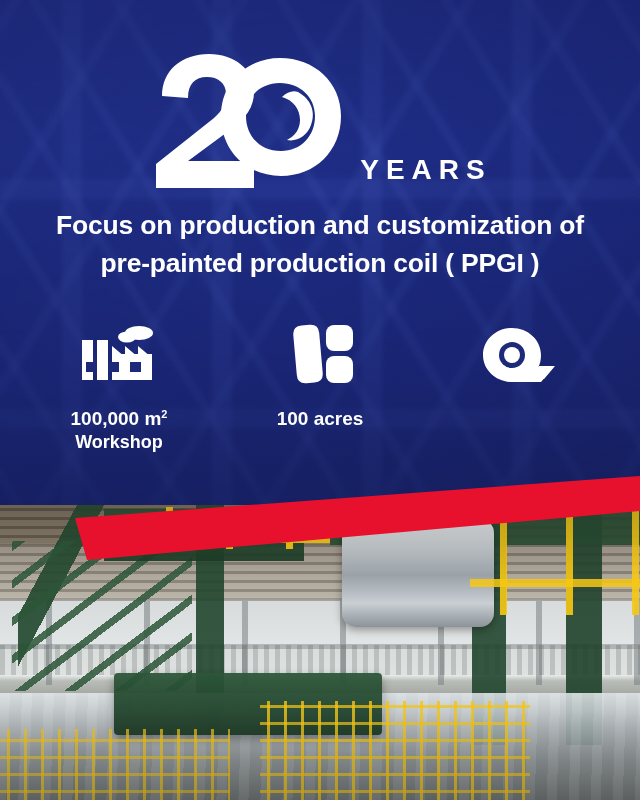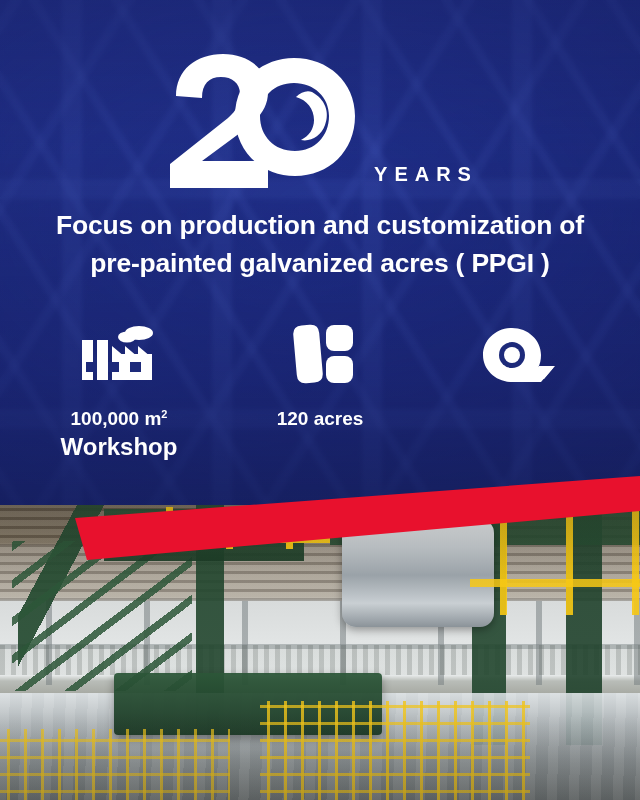--- a/index.html
+++ b/index.html
@@ -51,21 +51,21 @@
 
   
   .logo-wrap {
     position:absolute; left:0; top:52px;
     width:640px;
     display:flex; align-items:flex-end; justify-content:center;
   }
   .logo-mark { display:block; }
   .logo-years {
     color:#ffffff;
-    font-size:20px;
+    font-size:28px;
     font-weight:bold;
     letter-spacing:7px;
     line-height:1;
     margin:0 0 8px 12px;
     font-family:"Liberation Sans", sans-serif;
   }
 
   
   .headline {
     position:absolute; left:0; top:207px;
@@ -101,21 +101,21 @@
     color:#ffffff;
     font-size:19px;
     font-weight:bold;
     line-height:1.32;
     text-align:center;
     white-space:nowrap;
   }
   .stat-value sup { font-size:11px; vertical-align:super; }
   .stat-label {
     color:#ffffff;
-    font-size:24px;
+    font-size:18px;
     font-weight:bold;
     line-height:1.32;
     text-align:center;
   }
   .red-svg { position:absolute; left:0; top:0; width:640px; height:800px; pointer-events:none; }
 
   
   .bottom-photo {
     position:absolute; left:0; top:505px;
     width:640px; height:295px;
@@ -287,21 +287,21 @@
         C104,22 112,17 121,14
         C115,21 110,29 107,38
         C103,35 99,32 96,30
         Z"></path>
     </svg>
     <div class="logo-years">YEARS</div>
   </div>
 
   <div class="headline">
     <span class="ln">Focus on production and customization of</span>
-    <span class="ln">pre-painted galvanized acres ( PPGI )</span>
+    <span class="ln">pre-painted production coil ( PPGI )</span>
   </div>
 
   <div class="stats">
 
     <div class="stat">
       <div class="stat-icon">
         <svg width="86" height="60" viewBox="0 0 86 60">
           <ellipse cx="63" cy="9" rx="14" ry="7" fill="#fff"></ellipse>
           <ellipse cx="51" cy="13" rx="9" ry="5.5" fill="#fff"></ellipse>
           <rect x="6" y="16" width="11" height="40" fill="#fff"></rect>
@@ -318,21 +318,21 @@
     </div>
 
     <div class="stat">
       <div class="stat-icon">
         <svg width="70" height="60" viewBox="0 0 70 60">
           <path fill="#fff" d="M10,10 q0-9 9-9 h8 q9,0 9,9 v40 q0,9 -9,9 h-8 q-9,0 -9,-9 Z" transform="rotate(-5 23 30)"></path>
           <rect x="41" y="1" width="27" height="26" rx="8" fill="#fff"></rect>
           <rect x="41" y="32" width="27" height="27" rx="8" fill="#fff"></rect>
         </svg>
       </div>
-      <div class="stat-value"><span>120 acres</span><sup></sup></div>
+      <div class="stat-value"><span>100 acres</span><sup></sup></div>
     </div>
 
     <div class="stat">
       <div class="stat-icon">
         <svg width="80" height="58" viewBox="0 0 80 58">
           <path fill="#fff" d="M31,2 C47,2 60,14 60,29 c0,5 -1,9 -3,13 l15,0 l-12,14 l-29,0 C15,56 2,44 2,29 2,14 15,2 31,2 Z"></path>
           <circle cx="31" cy="29" r="13" fill="#1d2a7a"></circle>
           <circle cx="31" cy="29" r="8" fill="#fff"></circle>
           <path fill="#fff" d="M58,40 l16,0 l-11,13 l-16,0 Z"></path>
         </svg>

